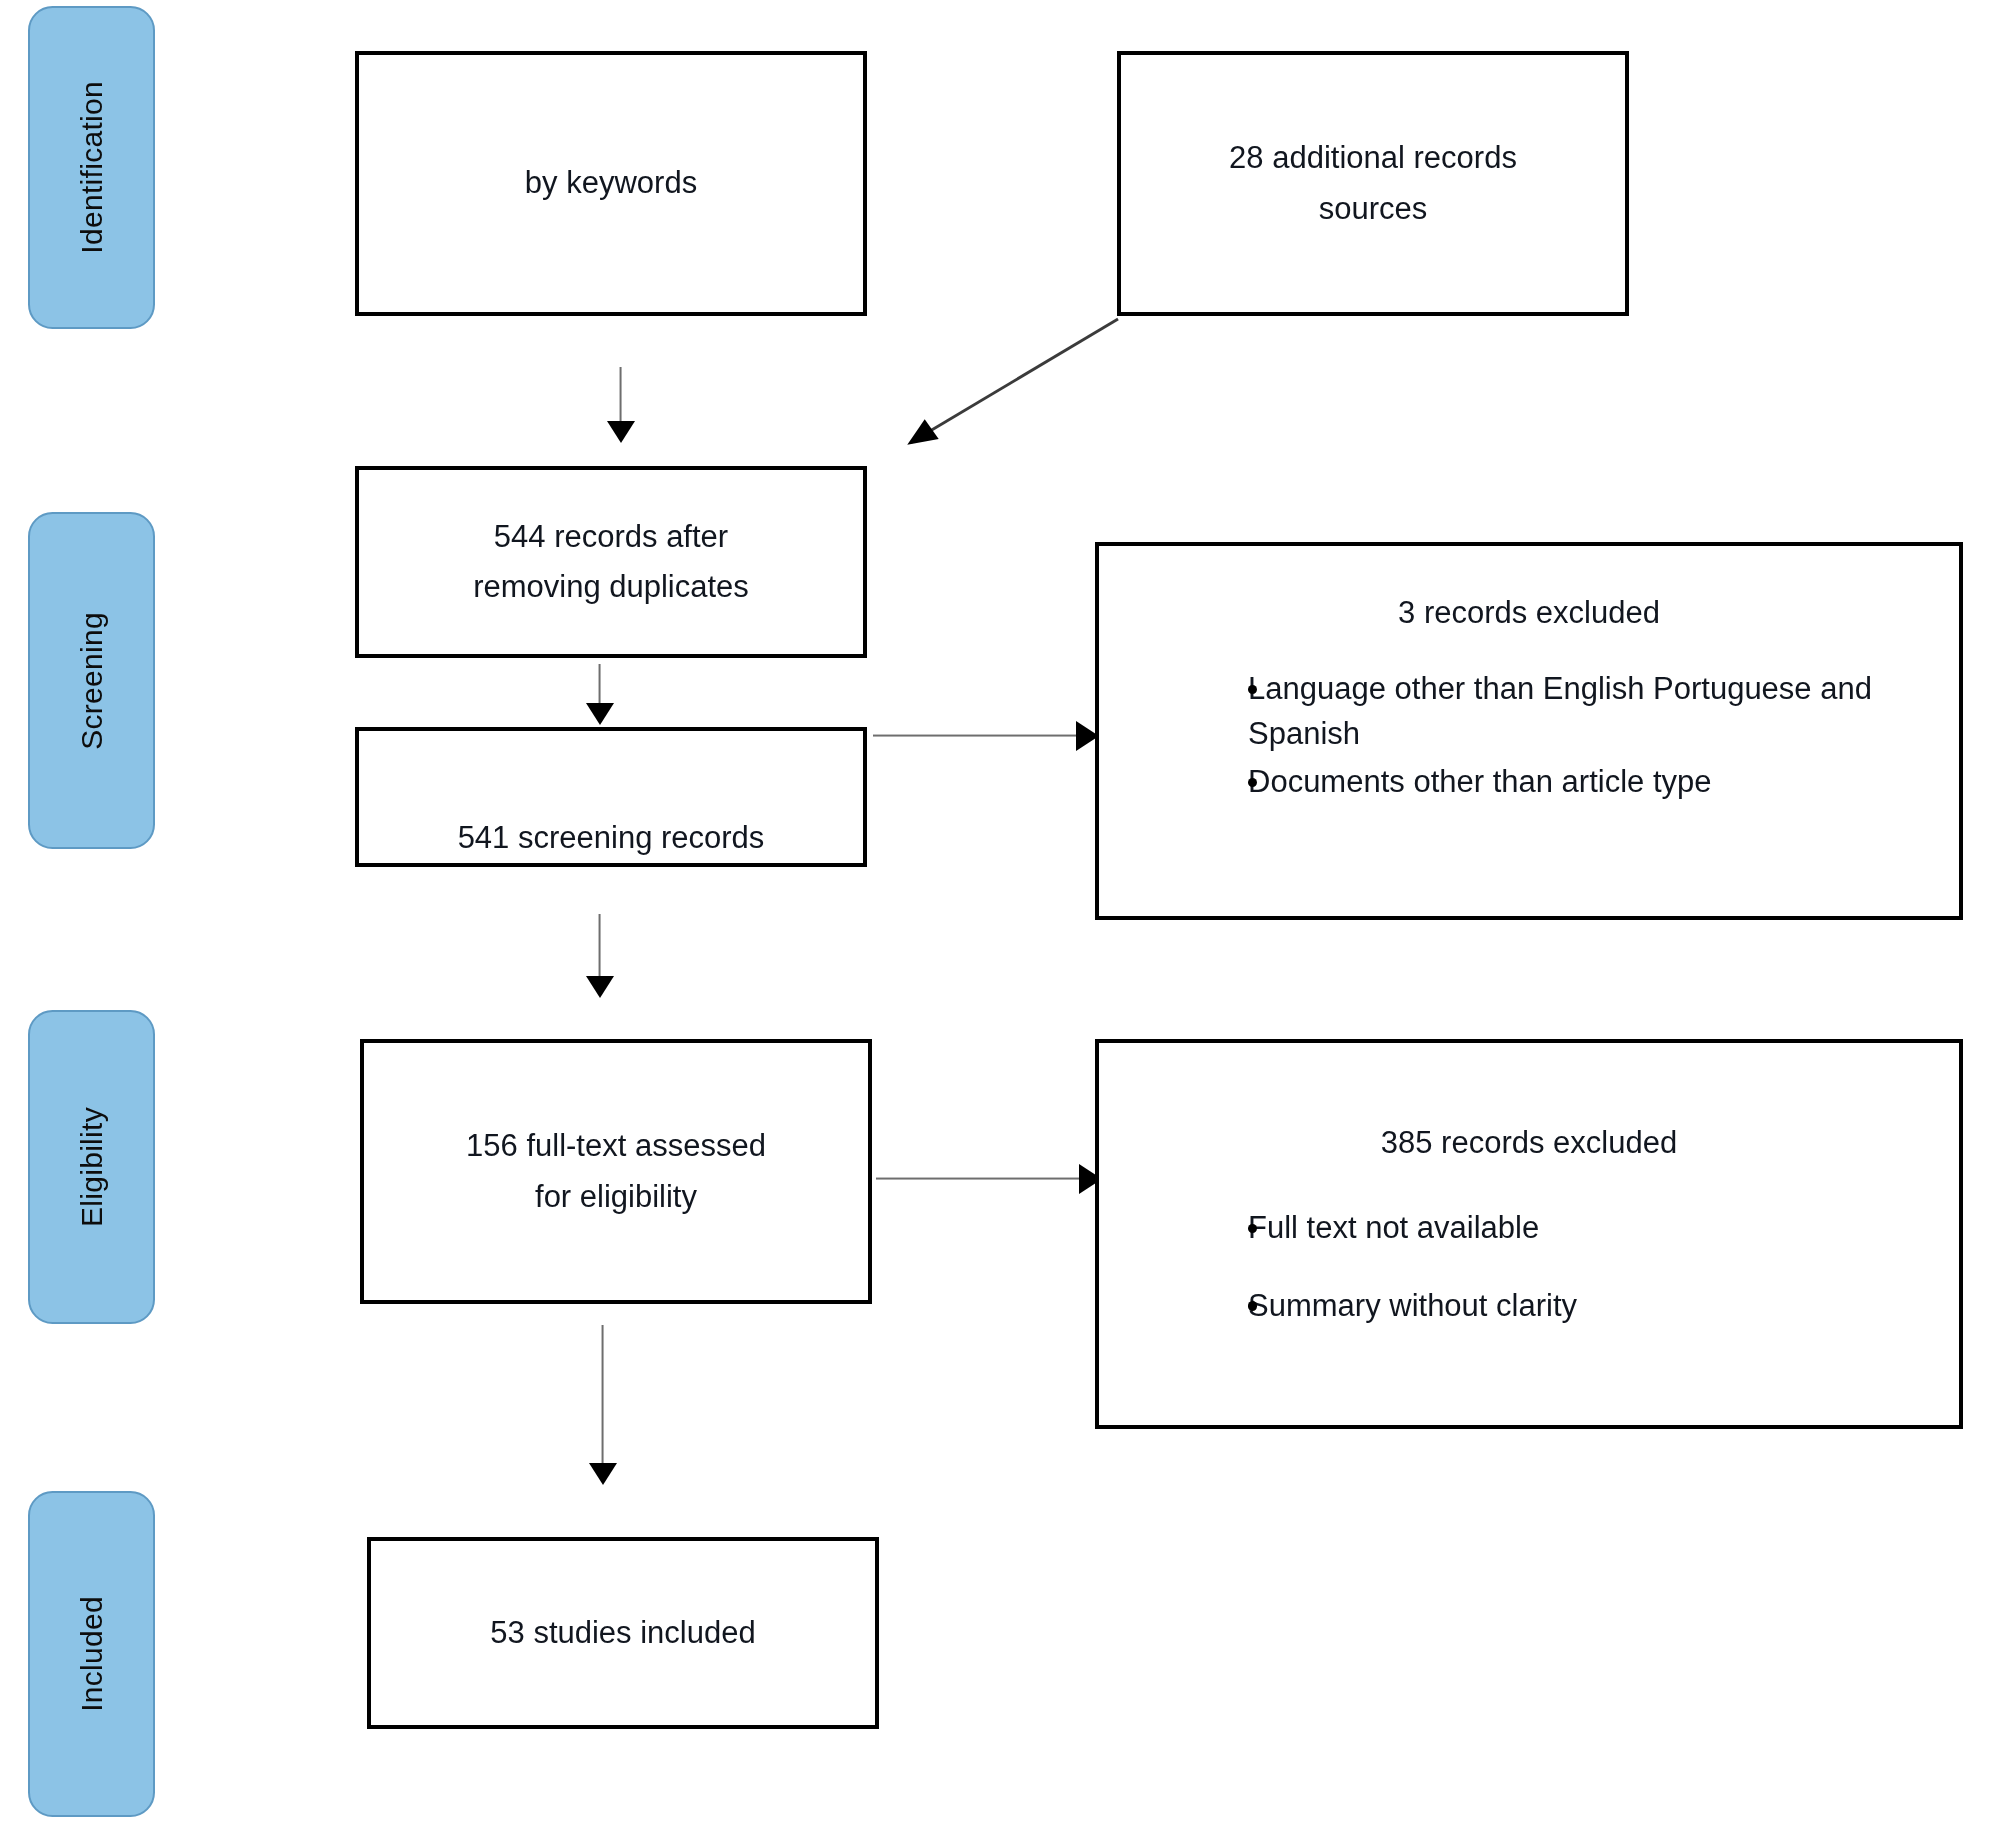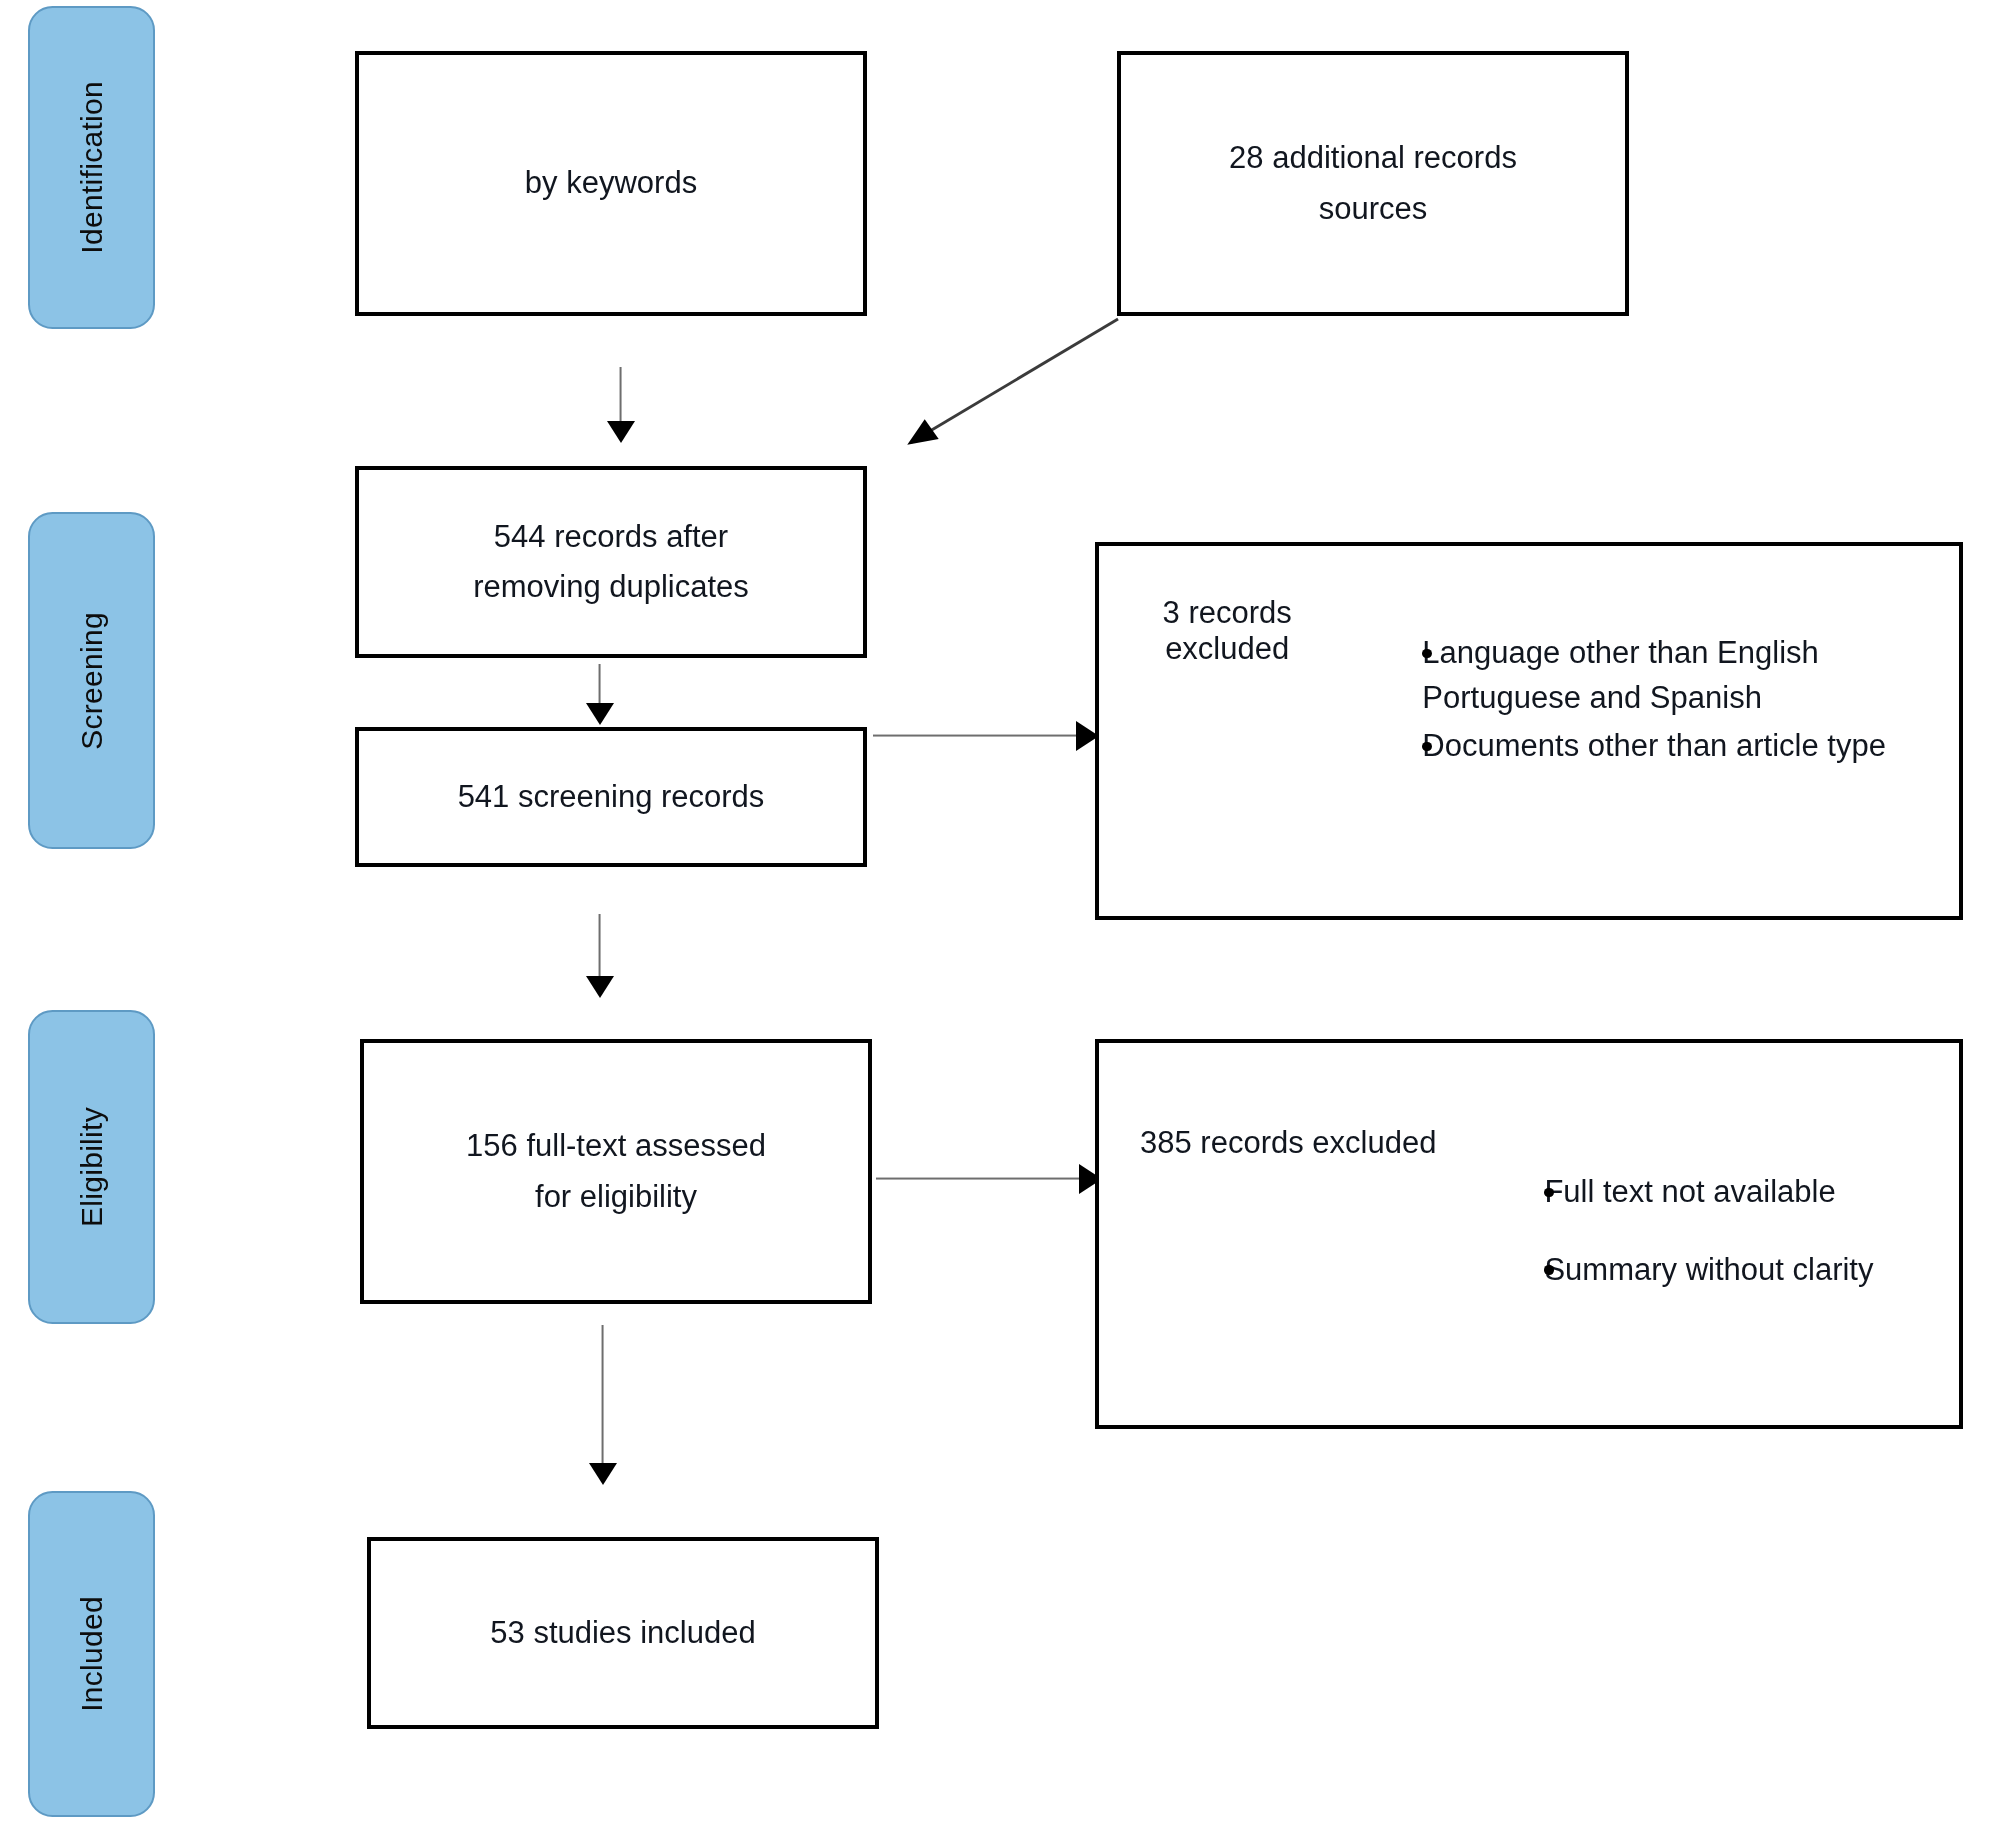--- a/index.html
+++ b/index.html
@@ -59,21 +59,21 @@
     font-family: "Liberation Sans", sans-serif;
   }
 
   
   .excl-box {
     position: absolute;
     box-sizing: border-box;
     background: #ffffff;
     border: 4.1px solid #000000;
     display: flex;
-    flex-direction: row;
+    flex-direction: column;
     align-items: stretch;
     justify-content: flex-start;
   }
   .excl-title {
     font-size: 31px;
     color: #11161f;
     text-align: center;
     font-family: "Liberation Sans", sans-serif;
   }
   .excl-list {
@@ -195,21 +195,21 @@
   <div class="flow-box" style="left:355px; top:466px; width:512px; height:192px;">
     <div class="flow-box-text">544 records after</div>
     <div class="flow-box-text">removing duplicates</div>
   </div>
 
   <div class="arrow-v" style="left:582px; top:664px; width:35px; height:61px;">
     <div class="shaft" style="height:42px;"></div>
     <div class="head"></div>
   </div>
 
-  <div class="flow-box" style="left:355px; top:727px; width:512px; height:140px;">
+  <div class="flow-box" style="left:355px; top:727px; width:512px; height:140px;justify-content:flex-end;">
     <div class="flow-box-text">541 screening records</div>
   </div>
 
   <div class="arrow-h" style="left:873px; top:720px; width:226px; height:31px;">
     <div class="shaft" style="width:205px;"></div>
     <div class="head"></div>
   </div>
 
   <div class="excl-box" style="left:1095px; top:542px; width:868px; height:378px; padding:49px 41px 0 41px;">
     <div class="excl-title">3 records excluded</div>

